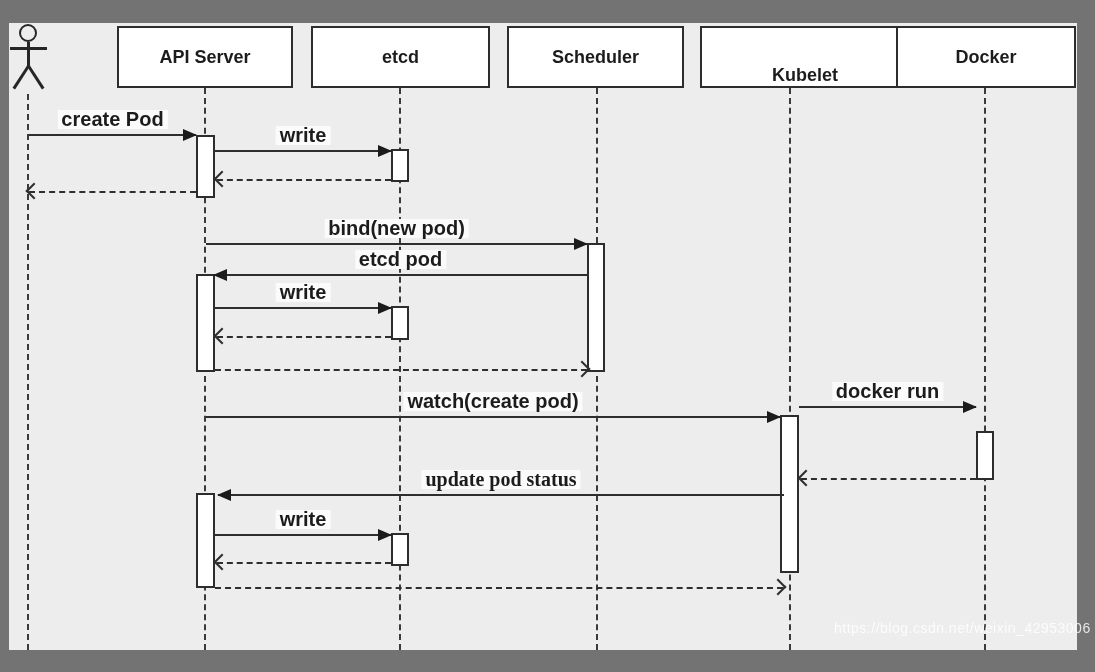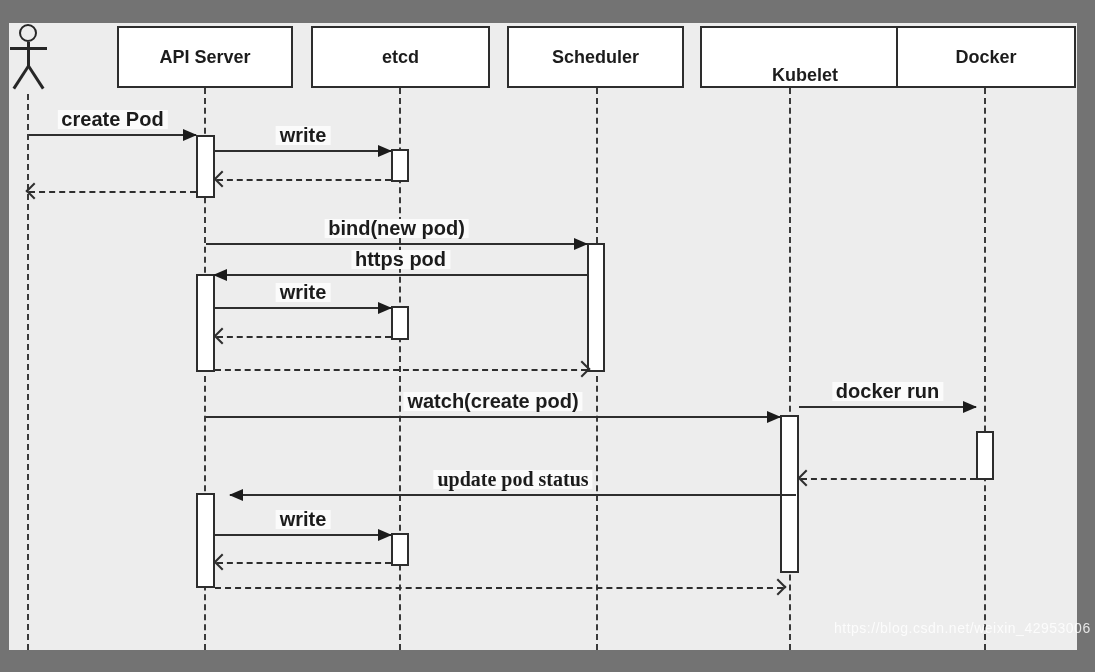--- a/index.html
+++ b/index.html
@@ -144,21 +144,21 @@
 
   <div class="msg" style="left:206px;top:243px;width:381px;">
     <div class="line"></div>
     <div class="ah-r-fill"></div>
     <span class="msg-label">bind(new pod)</span>
   </div>
 
   <div class="msg" style="left:214px;top:274px;width:373px;">
     <div class="line"></div>
     <div class="ah-l-fill"></div>
-    <span class="msg-label">https pod</span>
+    <span class="msg-label">etcd pod</span>
   </div>
 
   <div class="msg" style="left:215px;top:307px;width:176px;">
     <div class="line"></div>
     <div class="ah-r-fill"></div>
     <span class="msg-label">write</span>
   </div>
 
   <div class="msg" style="left:217px;top:336px;width:174px;">
     <div class="dline"></div>
@@ -180,21 +180,21 @@
     <div class="line"></div>
     <div class="ah-r-fill"></div>
     <span class="msg-label">docker run</span>
   </div>
 
   <div class="msg" style="left:801px;top:478px;width:175px;">
     <div class="dline"></div>
     <div class="ah-l-open"></div>
   </div>
 
-  <div class="msg" style="left:230px;top:494px;width:566px;font-family:Liberation Serif, serif;">
+  <div class="msg" style="left:218px;top:494px;width:566px;font-family:Liberation Serif, serif;">
     <div class="line"></div>
     <div class="ah-l-fill"></div>
     <span class="msg-label">update pod status</span>
   </div>
 
   <div class="msg" style="left:215px;top:534px;width:176px;">
     <div class="line"></div>
     <div class="ah-r-fill"></div>
     <span class="msg-label">write</span>
   </div>

